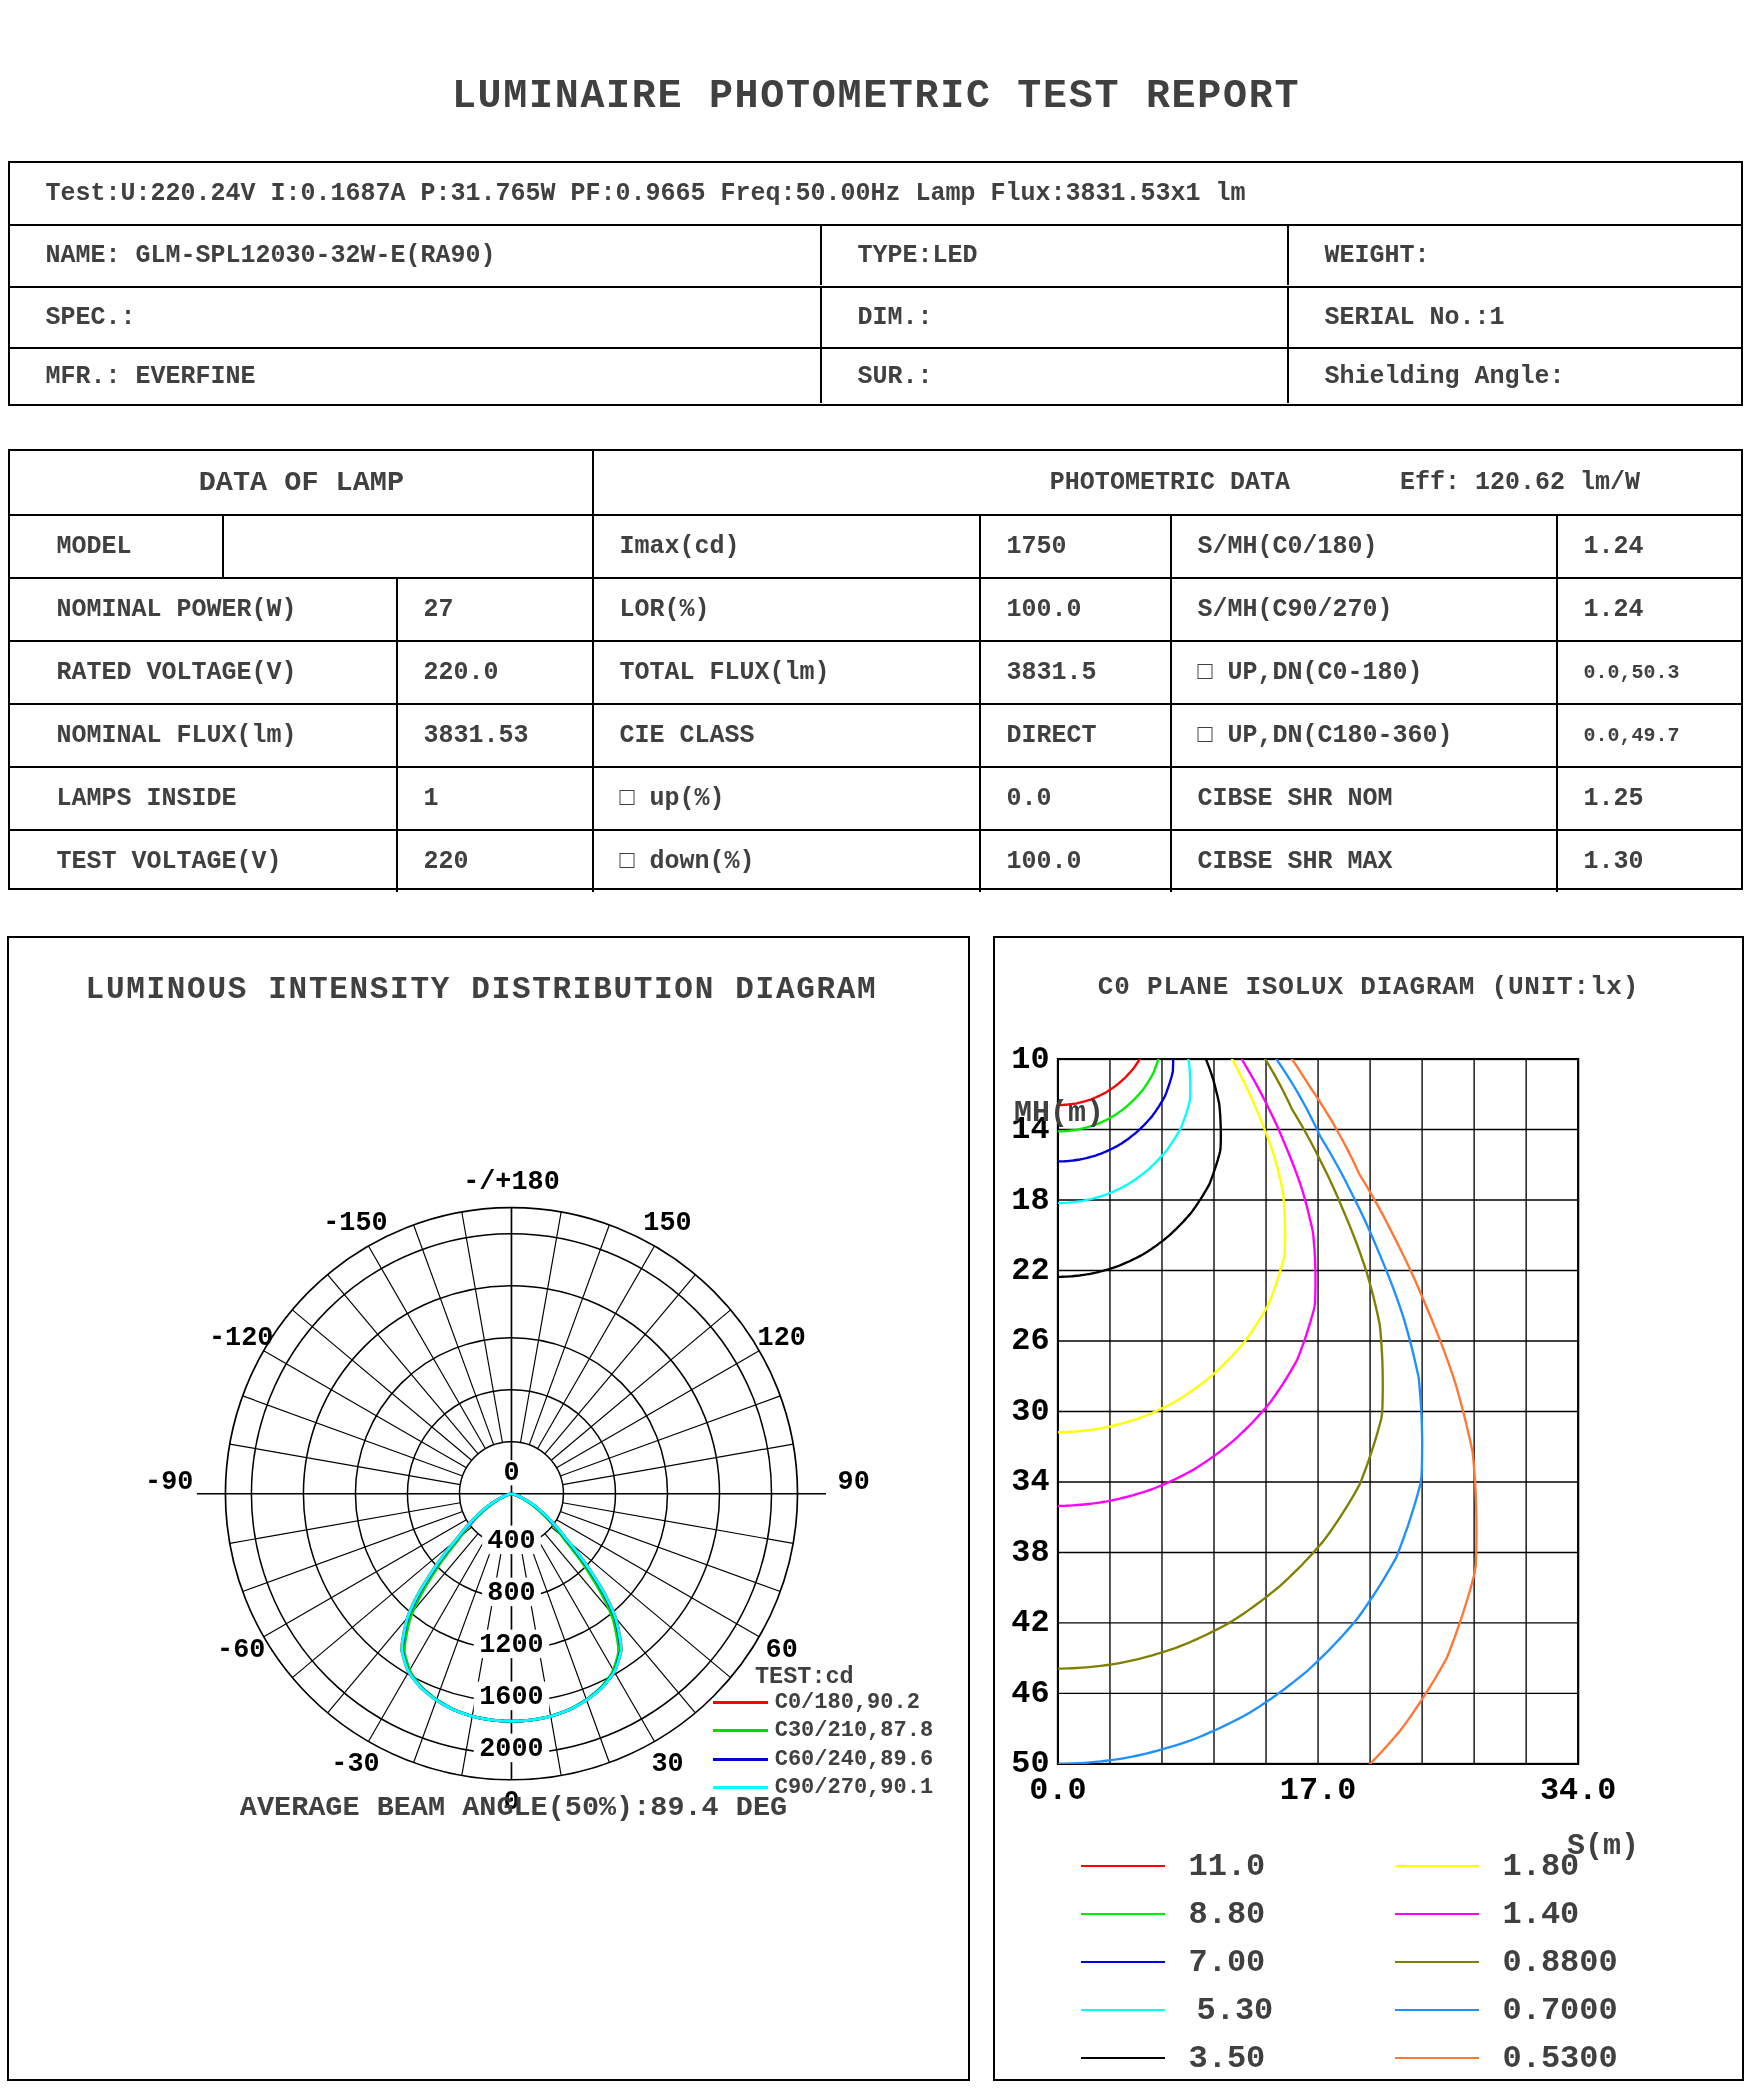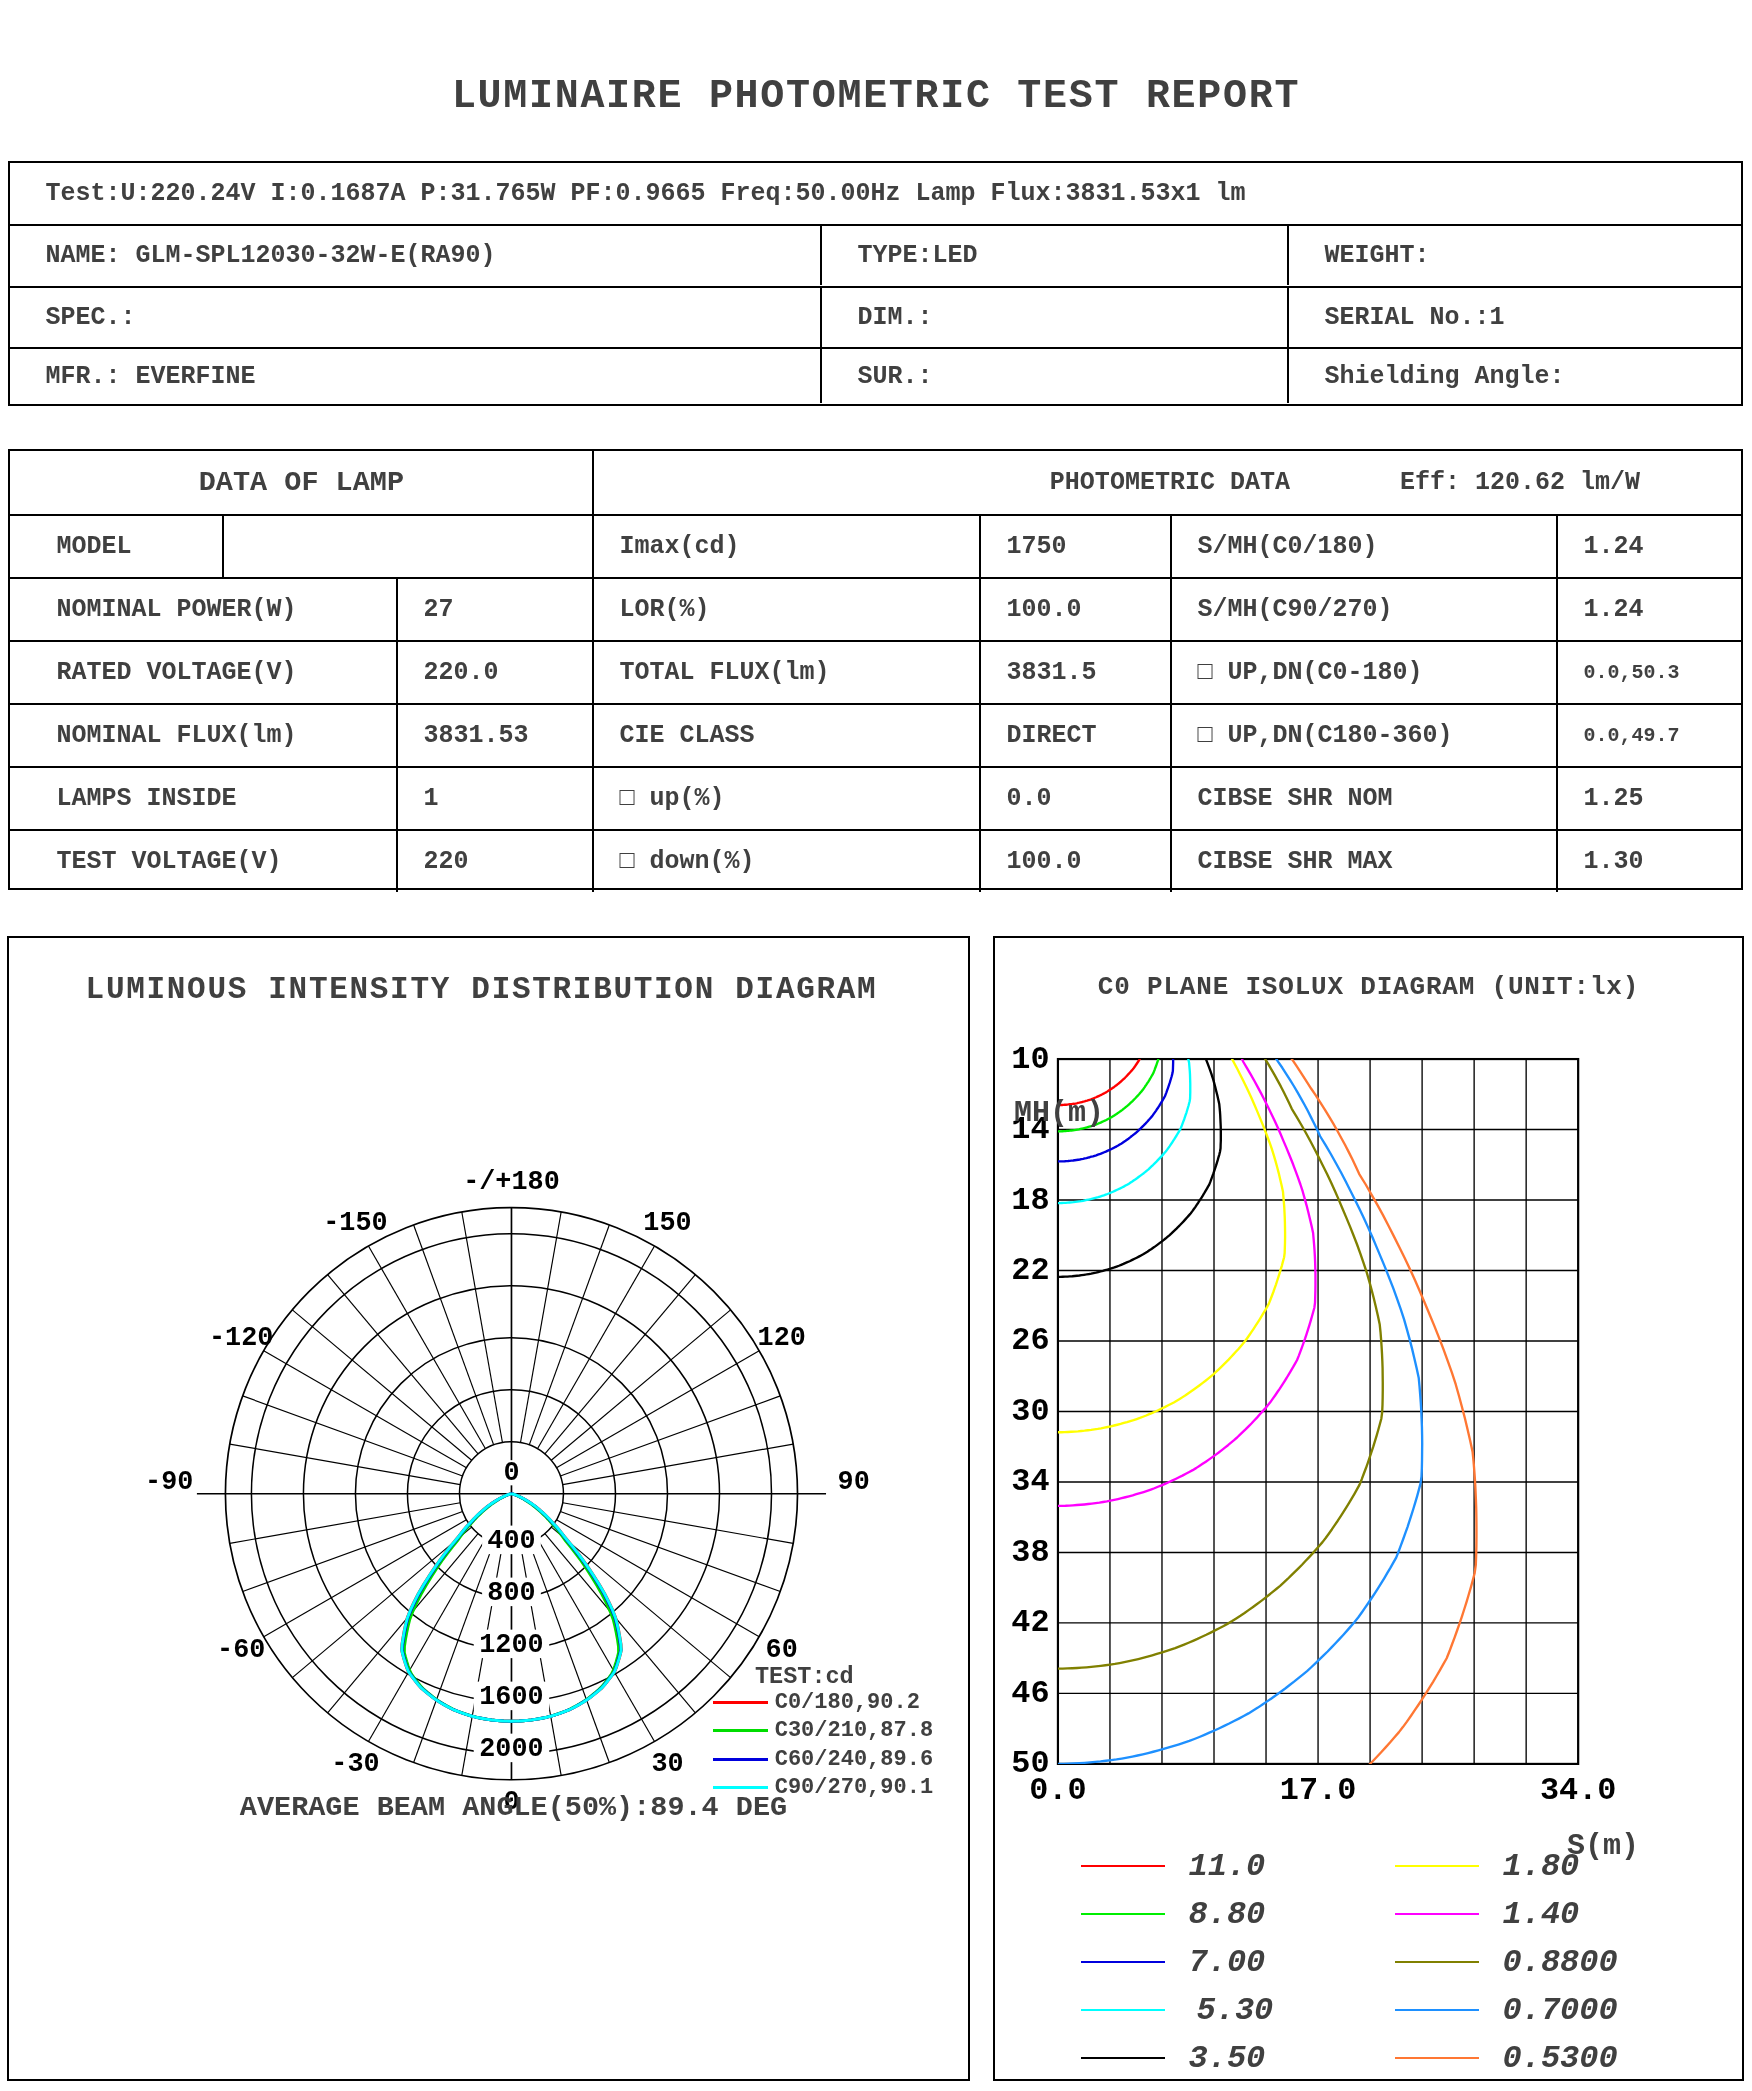--- a/index.html
+++ b/index.html
@@ -41,21 +41,21 @@
 
   
   #polar-legend{left:713px;top:1663px;width:252px;}
   #polar-unit{position:absolute;left:42px;top:0;font-size:23.5px;}
   .pleg-item{position:absolute;left:0;height:25px;display:flex;align-items:center;}
   .pleg-item .dash{width:55px;height:2.5px;margin-right:6.7px;flex:none;}
   .pleg-item .lbl{font-size:22px;white-space:nowrap;}
   #polar-footer{left:0;top:1791px;width:1027px;text-align:center;font-size:28.5px;white-space:nowrap;}
 
   
-  .ileg-item{position:absolute;height:34px;display:flex;align-items:center;font-style:italic;}
+  .ileg-item{position:absolute;height:34px;display:flex;align-items:center;}
   .ileg-item .dash{width:84px;height:2.9px;margin-right:23.5px;flex:none;}
   .ileg-item .lbl{font-size:32px;white-space:nowrap;}
 </style>
 </head>
 <body>
 
 <div id="page">
 
   <div id="main-title" class="abs">LUMINAIRE PHOTOMETRIC TEST REPORT</div>
 

